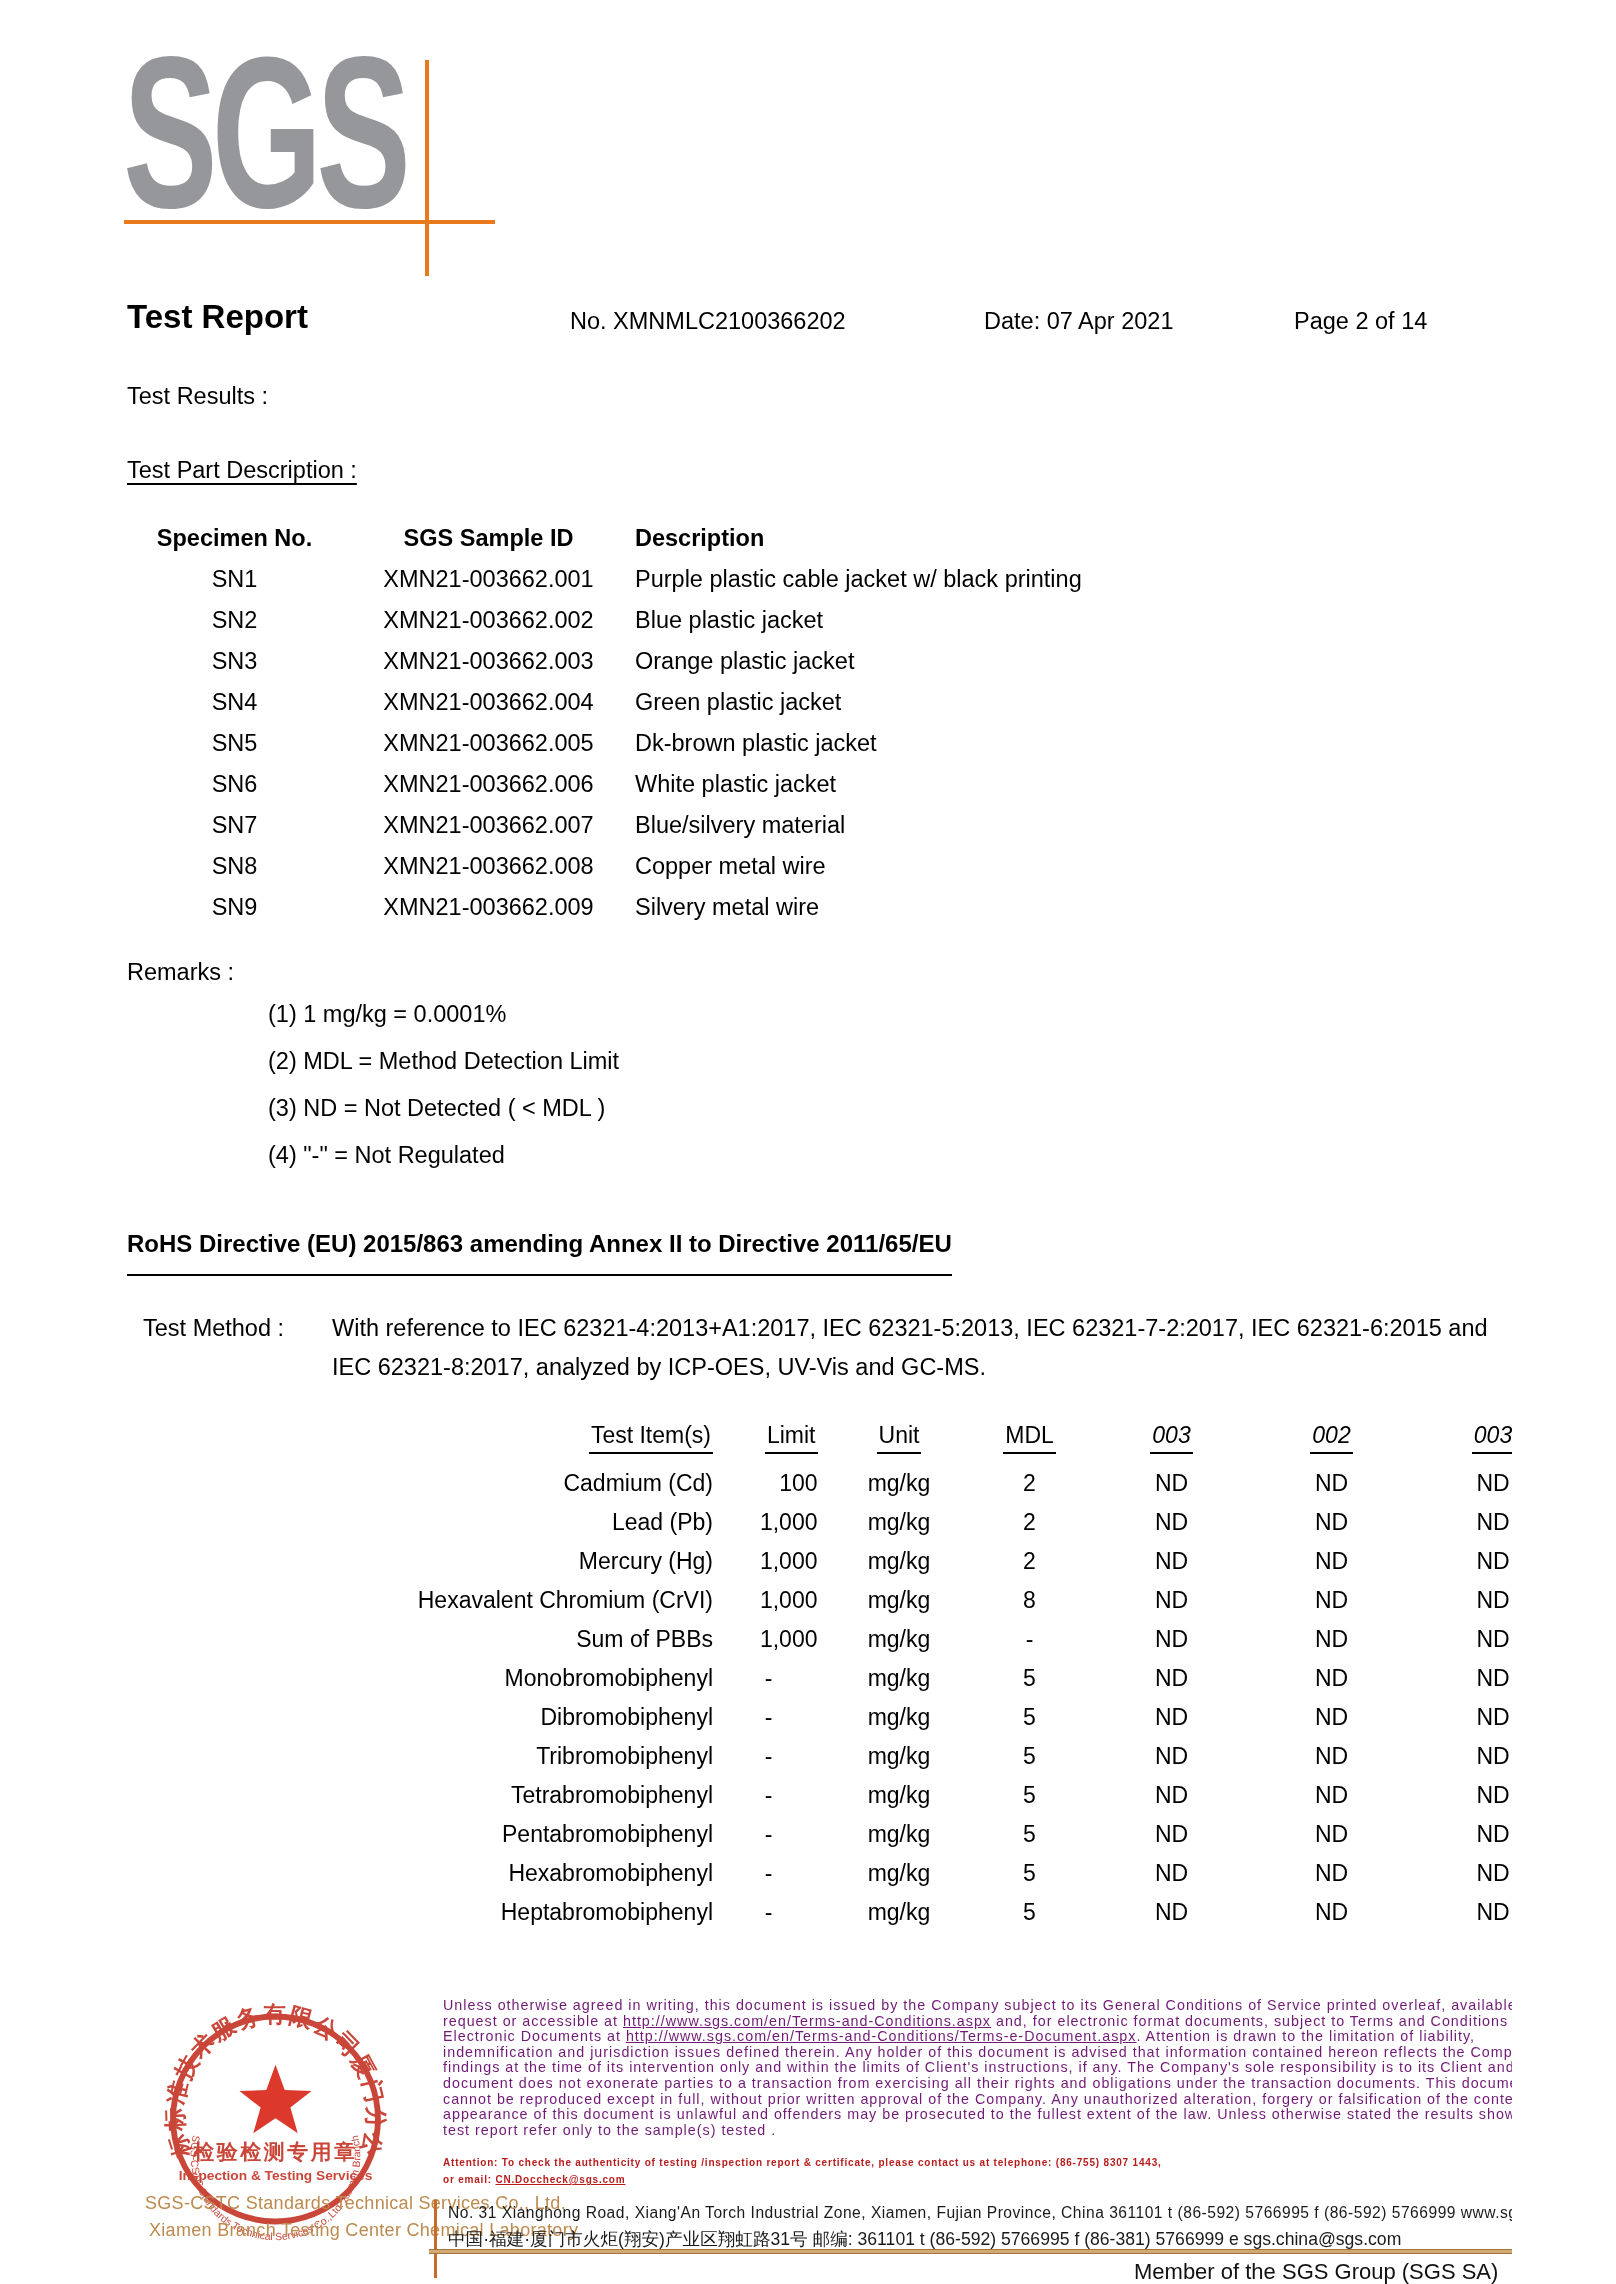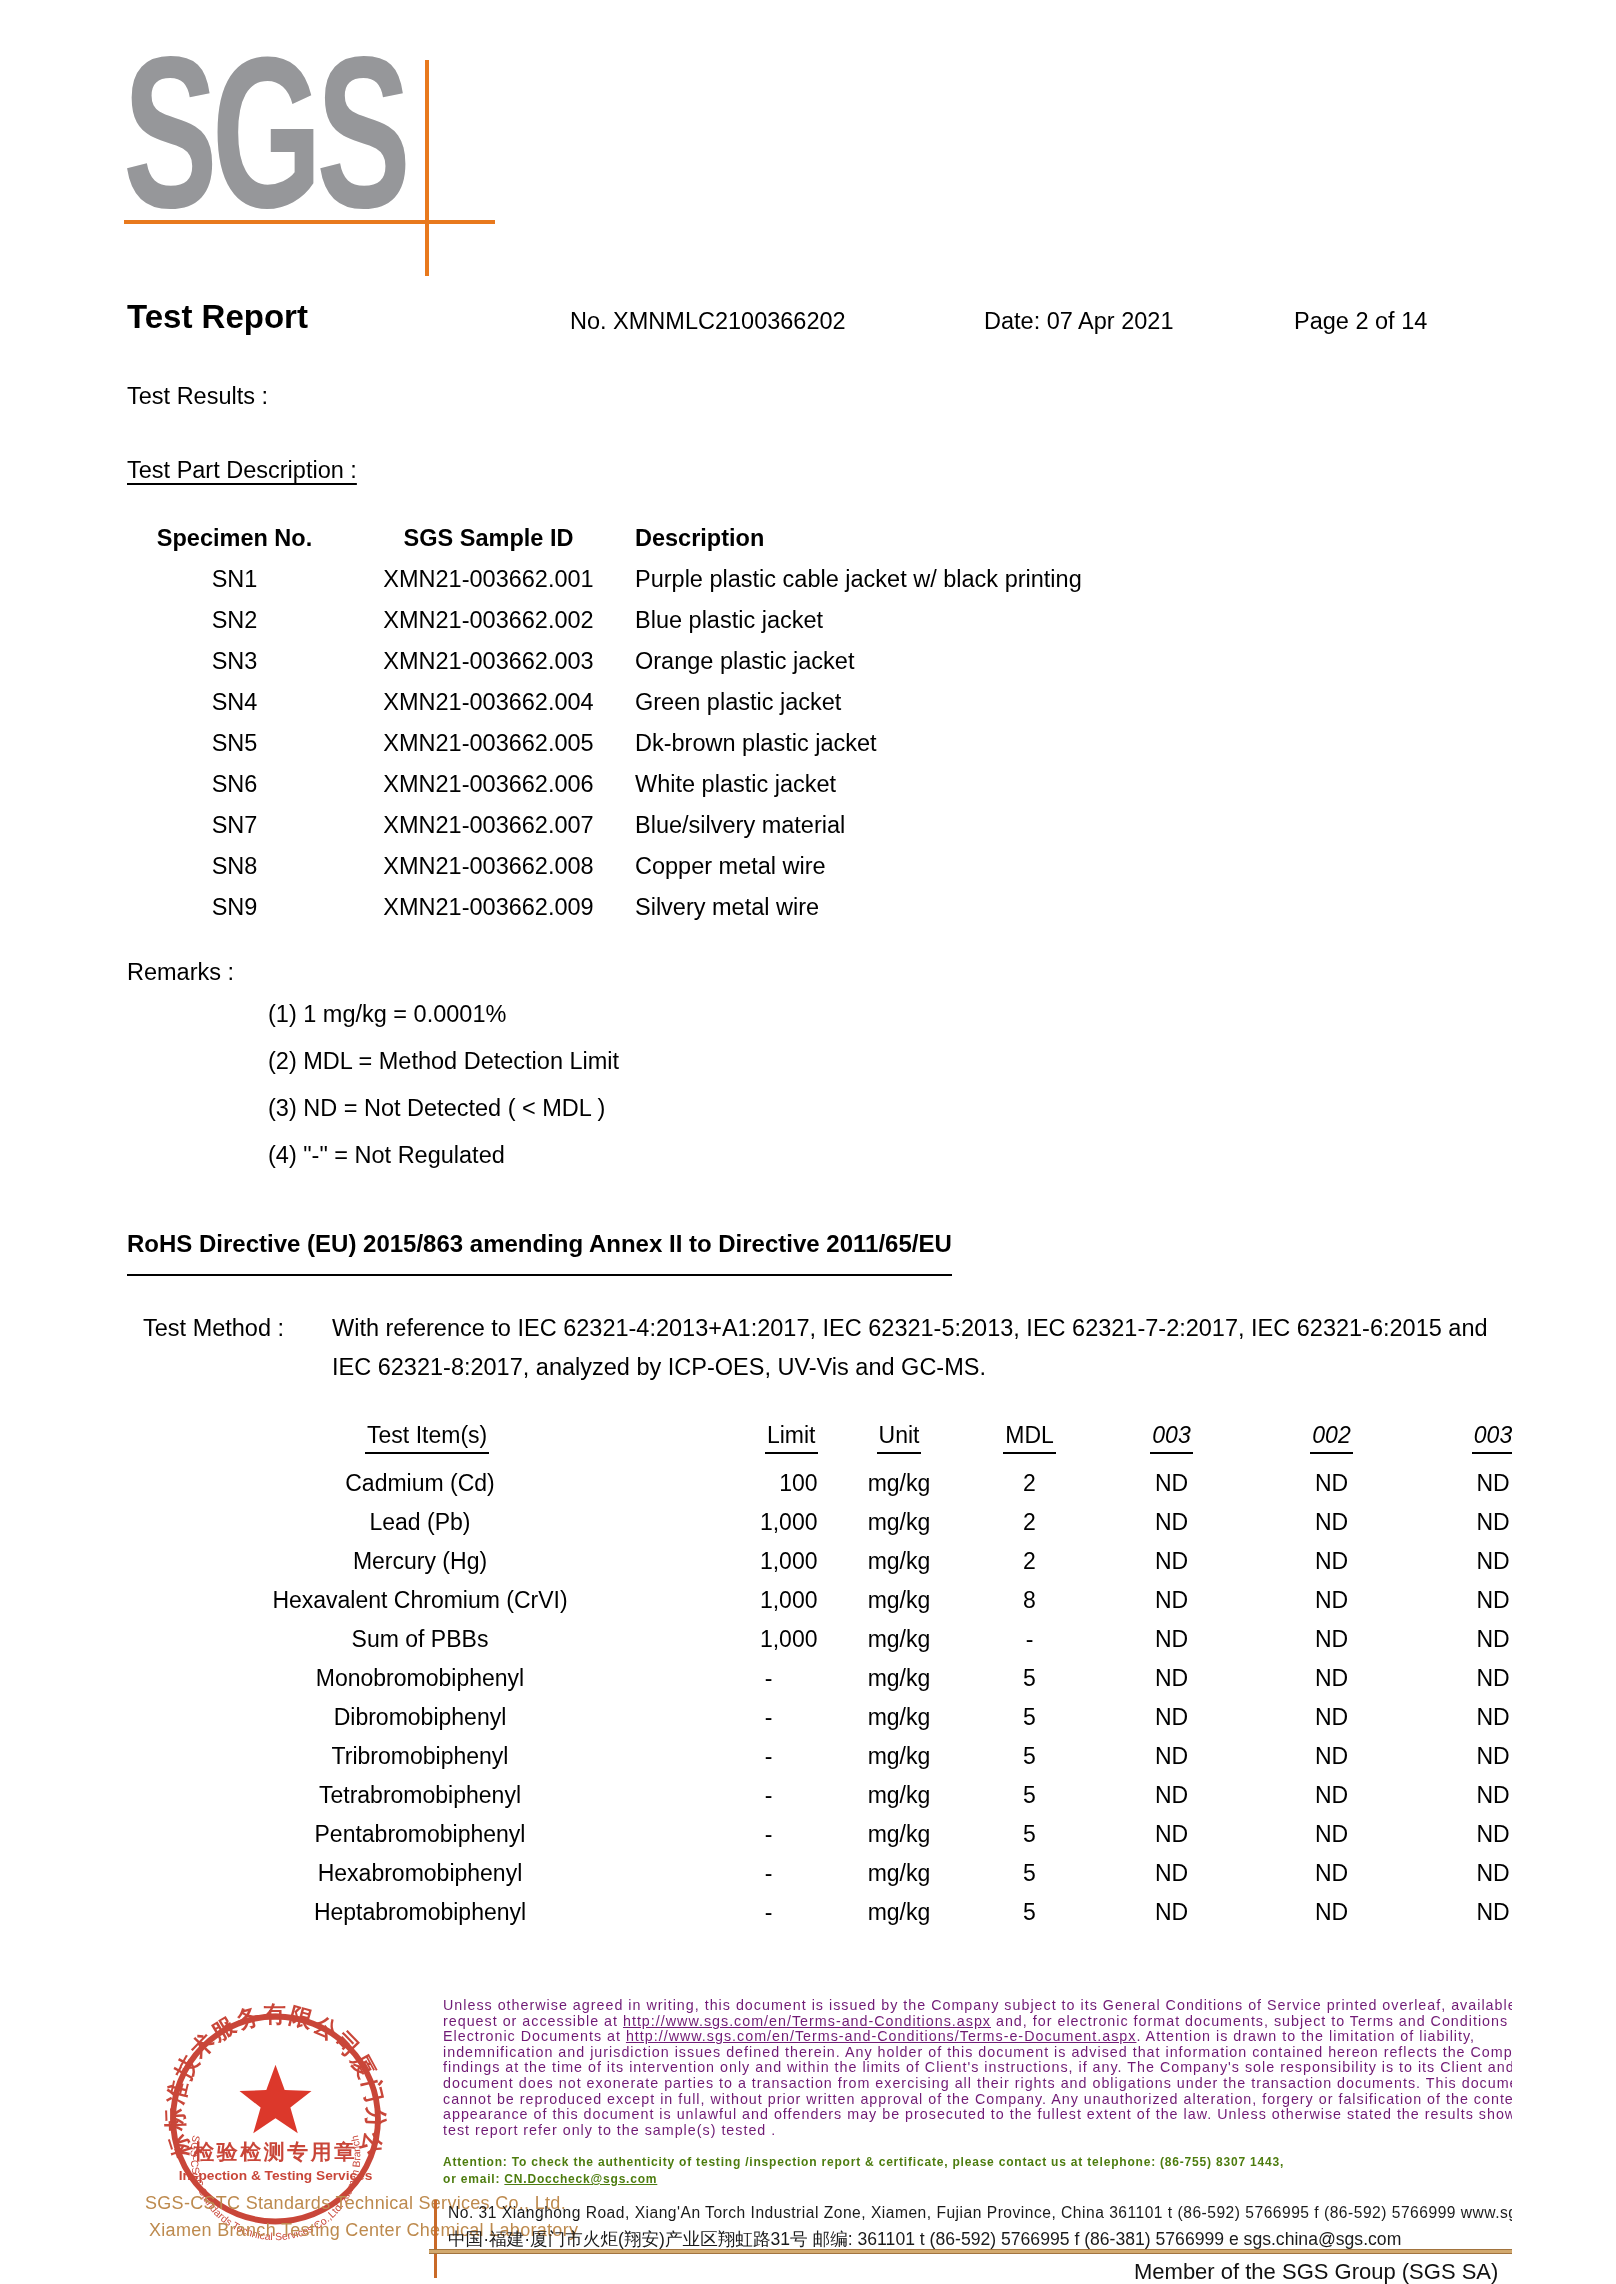--- a/index.html
+++ b/index.html
@@ -46,38 +46,38 @@
     border-bottom:2px solid #000; padding-bottom:16px;
   }
   .test-method{ position:absolute; left:143px; top:1309px; width:1381px;
     display:grid; grid-template-columns:189px 1fr; font-size:23.5px; line-height:39px; }
 
   
   .results-table{ position:absolute; left:127px; top:1422px; width:1453px; font-size:23px; }
   .res-row{ display:grid; grid-template-columns:586px 111px 150px 111px 173px 147px 176px;
     height:39px; align-items:center; }
   .res-row.head{ height:42px; align-items:start; }
-  .res-row .item{ text-align:center; }
+  .res-row .item{ text-align:right; }
   .res-row .limit{ text-align:right; padding-right:6.5px; }
   .res-row .limit.dash{ text-align:center; padding-right:0; }
   .res-row .unit, .res-row .mdl, .res-row .r1, .res-row .r2, .res-row .r3{ text-align:center; }
   .hd{ display:inline-block; border-bottom:2px solid #000; padding:0 2px 3.3px 2px; }
   .hd.samp{ font-style:italic; }
   .res-row.head .item .hd{ margin-left:14.3px; }
 
   
   .stamp{ position:absolute; left:158px; top:1995px; opacity:0.93; }
   .company-line1{ position:absolute; left:145px; top:2193px; font-size:18px; color:#bd8a4e; letter-spacing:0.3px; }
   .company-line2{ position:absolute; left:149px; top:2220px; font-size:18px; color:#bd8a4e; letter-spacing:0.3px; }
 
   .disclaimer{ position:absolute; left:443px; top:1998px; width:1137px;
     font-size:14.3px; line-height:15.6px; letter-spacing:1px; color:#701a75; }
   .disclaimer .url{ text-decoration:underline; }
   .attention{ position:absolute; left:443px; top:2154px; width:1137px;
-    font-size:12px; line-height:17px; letter-spacing:0.8px; font-weight:bold; color:#4d7c0f; }
+    font-size:10px; line-height:17px; letter-spacing:0.8px; font-weight:bold; color:#b91c1c; }
   .attention .email{ text-decoration:underline; }
 
   .addr-vline{ position:absolute; left:434px; top:2200px; width:3.3px; height:78px; background:#c96a28; }
   .address{ position:absolute; left:448px; top:2204px; width:1134px; color:#1a1a1a; }
   .address .en{ font-size:15.6px; letter-spacing:0.5px; white-space:nowrap; }
   .address .cn{ font-size:17.6px; margin-top:5.2px; white-space:nowrap; }
 
   .footer-rule{ position:absolute; left:429px; top:2249px; width:1126px; height:5.2px;
     background:linear-gradient(#8a5a28, #d2a96e 30%, #d2a96e 70%, #8a5a28); }
   .member-line{ position:absolute; left:1134px; top:2259px; font-size:22px; color:#111; }

